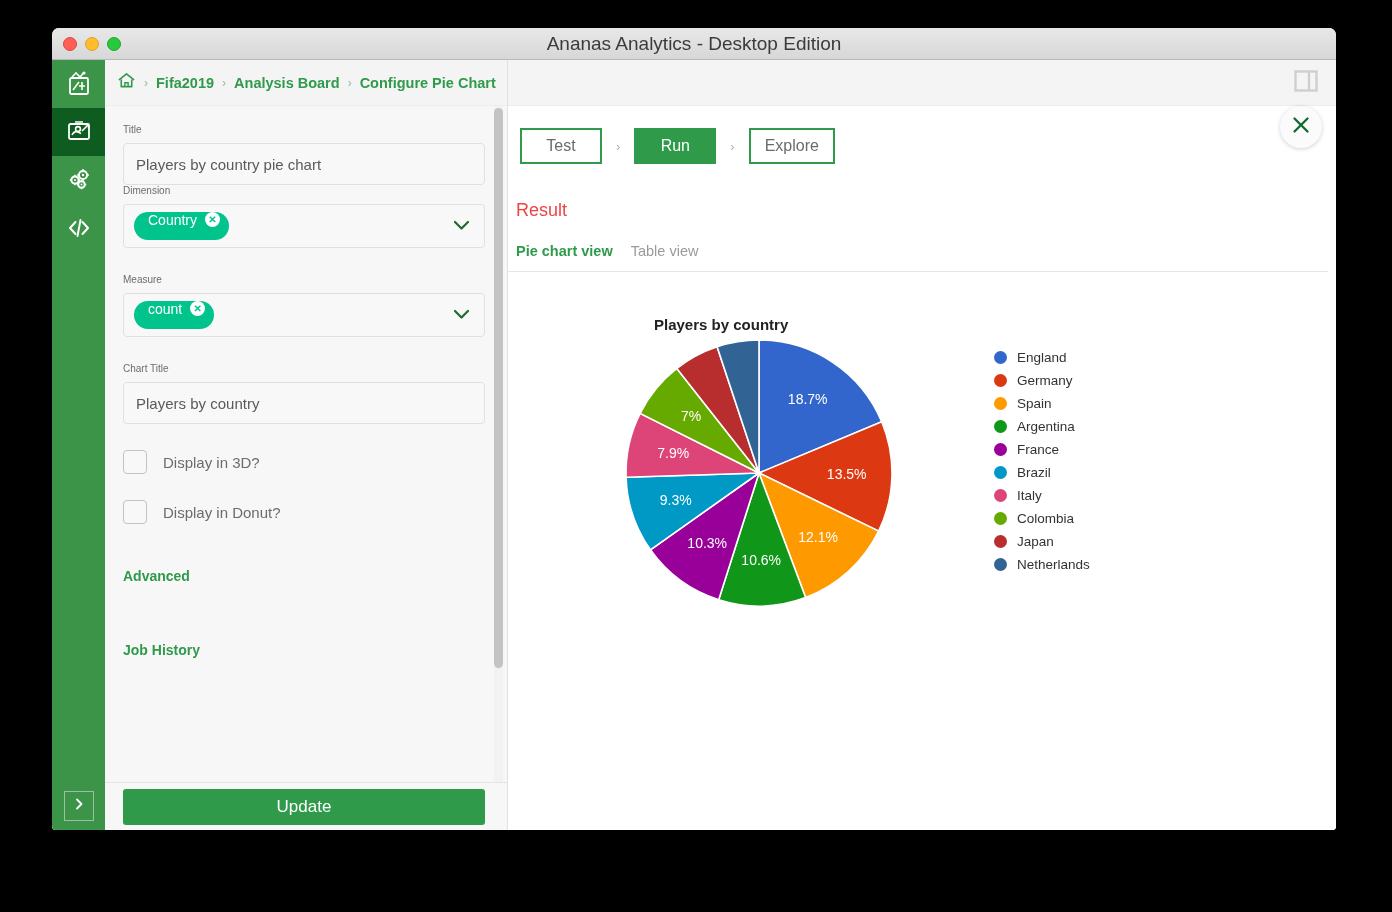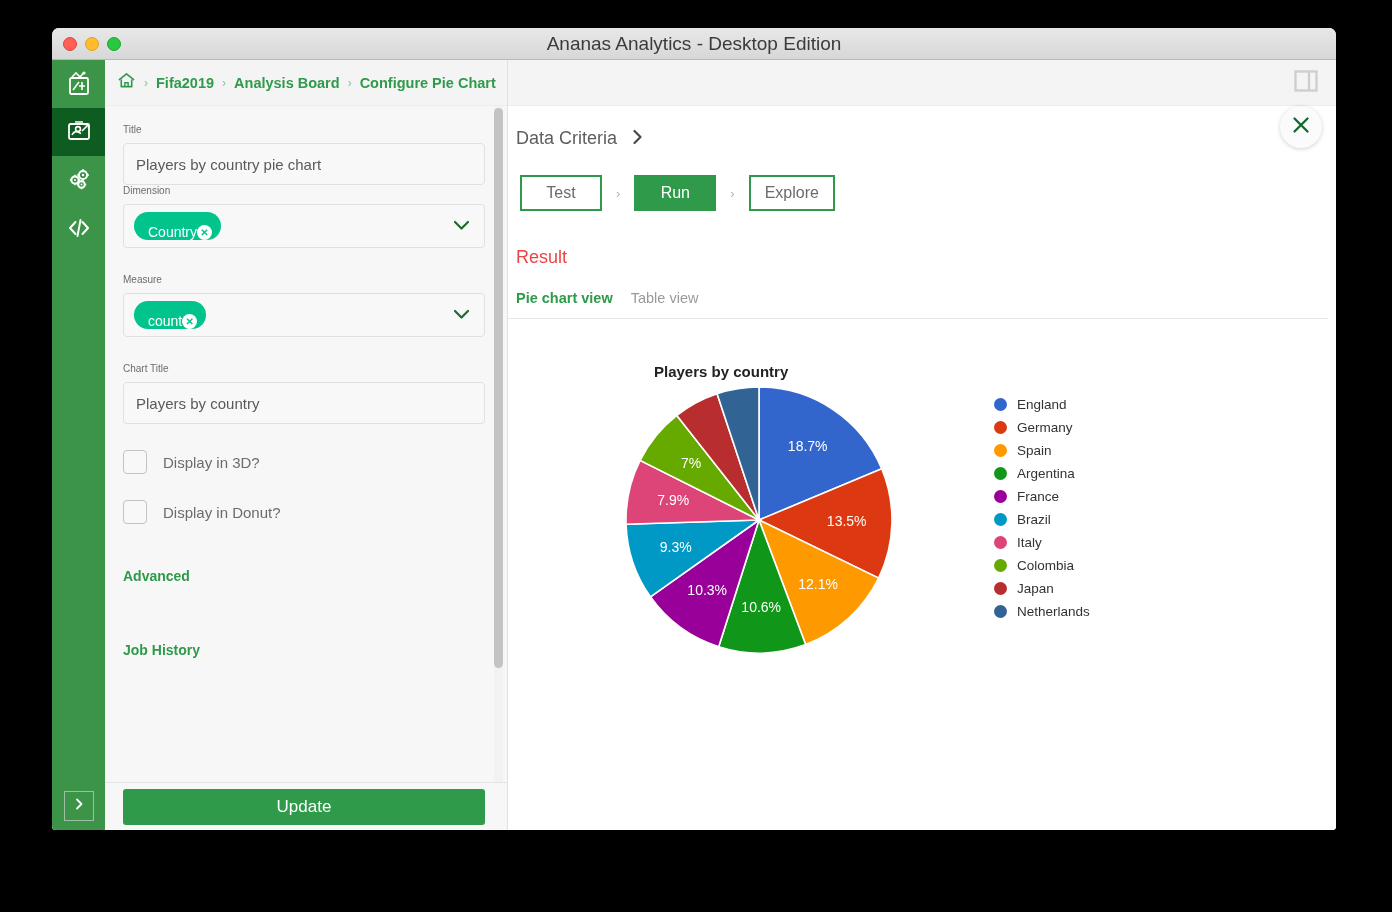--- a/index.html
+++ b/index.html
@@ -176,21 +176,22 @@
     display: flex;
     align-items: center;
     padding: 0 10px;
     cursor: pointer;
   }
   .chip {
     background: #00c48c;
     border-radius: 14px;
     height: 28px;
     display: flex;
-    align-items: flex-end;
+    align-items: flex-start;
+    gap: 8px;
     padding: 0 9px 0 14px;
     color: #ffffff;
     font-size: 14px;
   }
   .chip-x {
     width: 15px;
     height: 15px;
     border-radius: 50%;
     background: #ffffff;
     color: #00c48c;
@@ -607,28 +608,20 @@
       <div id="result-content">
 
         <div id="close-button">
           <span>
             <svg width="20" height="20" viewBox="0 0 20 20">
               <path d="M3.5 3.5 L16.5 16.5 M16.5 3.5 L3.5 16.5" stroke="#0f6b2b" stroke-width="2.3" stroke-linecap="round"></path>
             </svg>
           </span>
         </div>
 
-        <div id="criteria-head">
-          <span id="criteria-title">Data Criteria</span>
-          <span>
-            <svg width="13" height="16" viewBox="0 0 13 16">
-              <path d="M3.5 2 L9.5 8 L3.5 14" fill="none" stroke="#4a4a4a" stroke-width="2.2" stroke-linecap="round" stroke-linejoin="round"></path>
-            </svg>
-          </span>
-        </div>
 
         <div class="steps-row">
           <div class="step-btn">Test</div>
           <span class="step-sep">›</span>
           <div class="step-btn active">Run</div>
           <span class="step-sep">›</span>
           <div class="step-btn">Explore</div>
         </div>
 
         <div id="result-label">Result</div>

